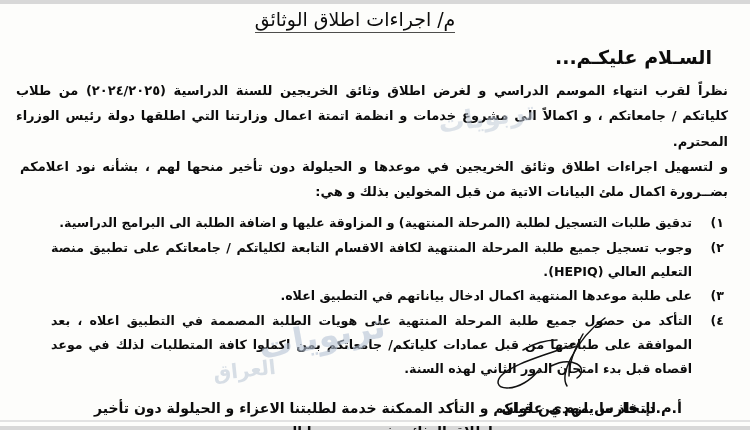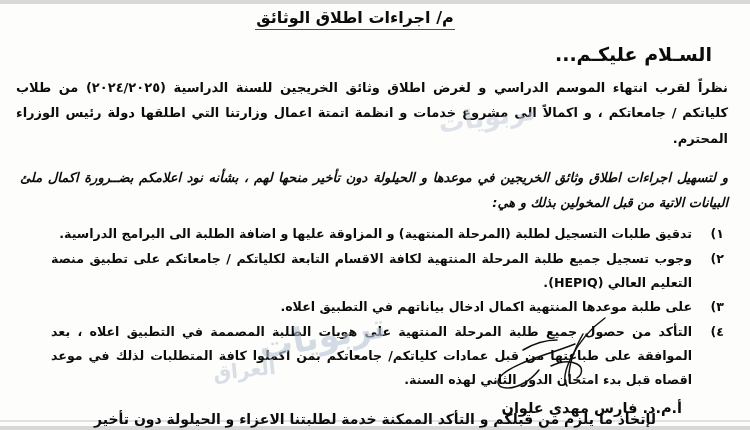--- a/index.html
+++ b/index.html
@@ -73,22 +73,22 @@
     left: 205px;
     font-size: 20px;
     transform: rotate(-6deg);
     color: #c7d1dd;
     opacity: .7;
   }
 
   
   .header {
     text-align: center;
-    font-size: 16px;
-    font-weight: bold;
+    font-size: 19px;
+    font-weight: normal;
     margin: 2px 0 0 0;
     padding-right: 40px;
   }
   .header .rule {
     width: 200px;
     height: 1px;
     background: #111;
     margin: 2px auto 0 auto;
     opacity: .75;
   }
@@ -101,21 +101,21 @@
   }
 
   .para {
     font-size: 13px;
     line-height: 1.95;
     text-align: justify;
     margin: 8px 14px 0 12px;
     font-weight: bold;
   }
   .para.p1 { margin-top: 10px; margin-left: 8px; }
-  .para.p2 { margin-top: 14px; font-style: italic; }
+  .para.p2 { margin-top: 0; }
 
   
   .list {
     margin: 6px 18px 0 10px;
     font-size: 12.6px;
     font-weight: bold;
   }
   .li {
     display: flex;
     align-items: flex-start;

